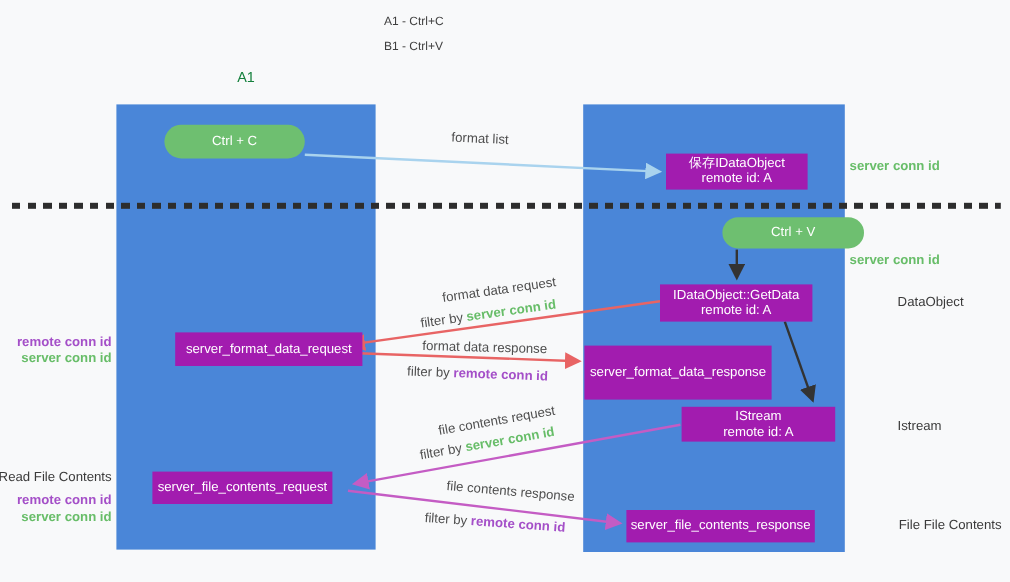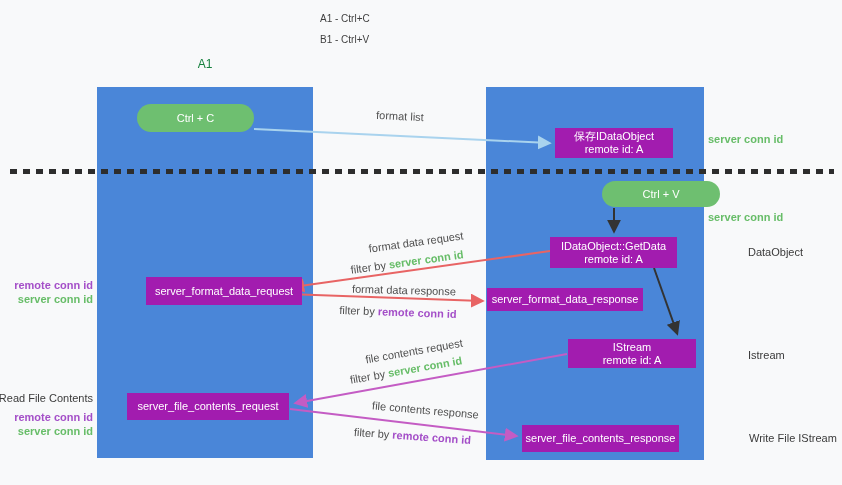--- a/index.html
+++ b/index.html
@@ -74,30 +74,30 @@
 
 <div class="abs node orange" style="left:550px;top:237px;width:127px;height:31px;z-index:6;">
   <span>IDataObject::GetData</span>
   <span>remote id: A</span>
 </div>
 
 <div class="abs node orange" style="left:130px;top:277px;width:156px;height:28px;z-index:6;margin-left:16px;">
   <span>server_format_data_request</span>
 </div>
 
-<div class="abs node orange" style="left:487px;top:288px;width:156px;height:23px;z-index:6;">
+<div class="abs node orange" style="left:487px;top:288px;width:156px;height:45px;z-index:6;">
   <span>server_format_data_response</span>
 </div>
 
 <div class="abs node orange" style="left:568px;top:339px;width:128px;height:29px;z-index:6;">
   <span>IStream</span>
   <span>remote id: A</span>
 </div>
 
-<div class="abs node orange" style="left:127px;top:393px;width:162px;height:27px;z-index:6;">
+<div class="abs node orange" style="left:127px;top:393px;width:150px;height:27px;z-index:6;">
   <span>server_file_contents_request</span>
 </div>
 
 <div class="abs node orange" style="left:522px;top:425px;width:157px;height:27px;z-index:6;">
   <span>server_file_contents_response</span>
 </div>
 
 <svg class="arrows" width="842" height="485" viewBox="0 0 842 485">
   <defs>
     <marker id="ah-blue" viewBox="0 0 10 10" refX="8" refY="5" markerWidth="7" markerHeight="7" orient="auto-start-reverse">
@@ -141,19 +141,19 @@
 
 <div class="abs arrow-label" style="left:343px;top:404px;width:165px;transform:rotate(5deg);">file contents response</div>
 <div class="abs arrow-label" style="left:325px;top:430px;width:175px;transform:rotate(4deg);">
   <span>filter by </span><span class="k-purple">remote conn id</span>
 </div>
 
 <div class="abs side-label k-green" style="left:708px;top:133px;">server conn id</div>
 <div class="abs side-label k-green" style="left:708px;top:211px;">server conn id</div>
 <div class="abs side-label side-dark" style="left:712px;top:246px;">DataObject</div>
 <div class="abs side-label side-dark" style="left:712px;top:349px;">Istream</div>
-<div class="abs side-label side-dark" style="left:713px;top:432px;">Write File IStream</div>
+<div class="abs side-label side-dark" style="left:713px;top:432px;">File File Contents</div>
 
 <div class="abs side-label k-purple left-col" style="top:279px;">remote conn id</div>
 <div class="abs side-label k-green left-col" style="top:293px;">server conn id</div>
 <div class="abs side-label side-dark left-col" style="top:392px;">Read File Contents</div>
 <div class="abs side-label k-purple left-col" style="top:411px;">remote conn id</div>
 <div class="abs side-label k-green left-col" style="top:425px;">server conn id</div>
 
 </body></html>

